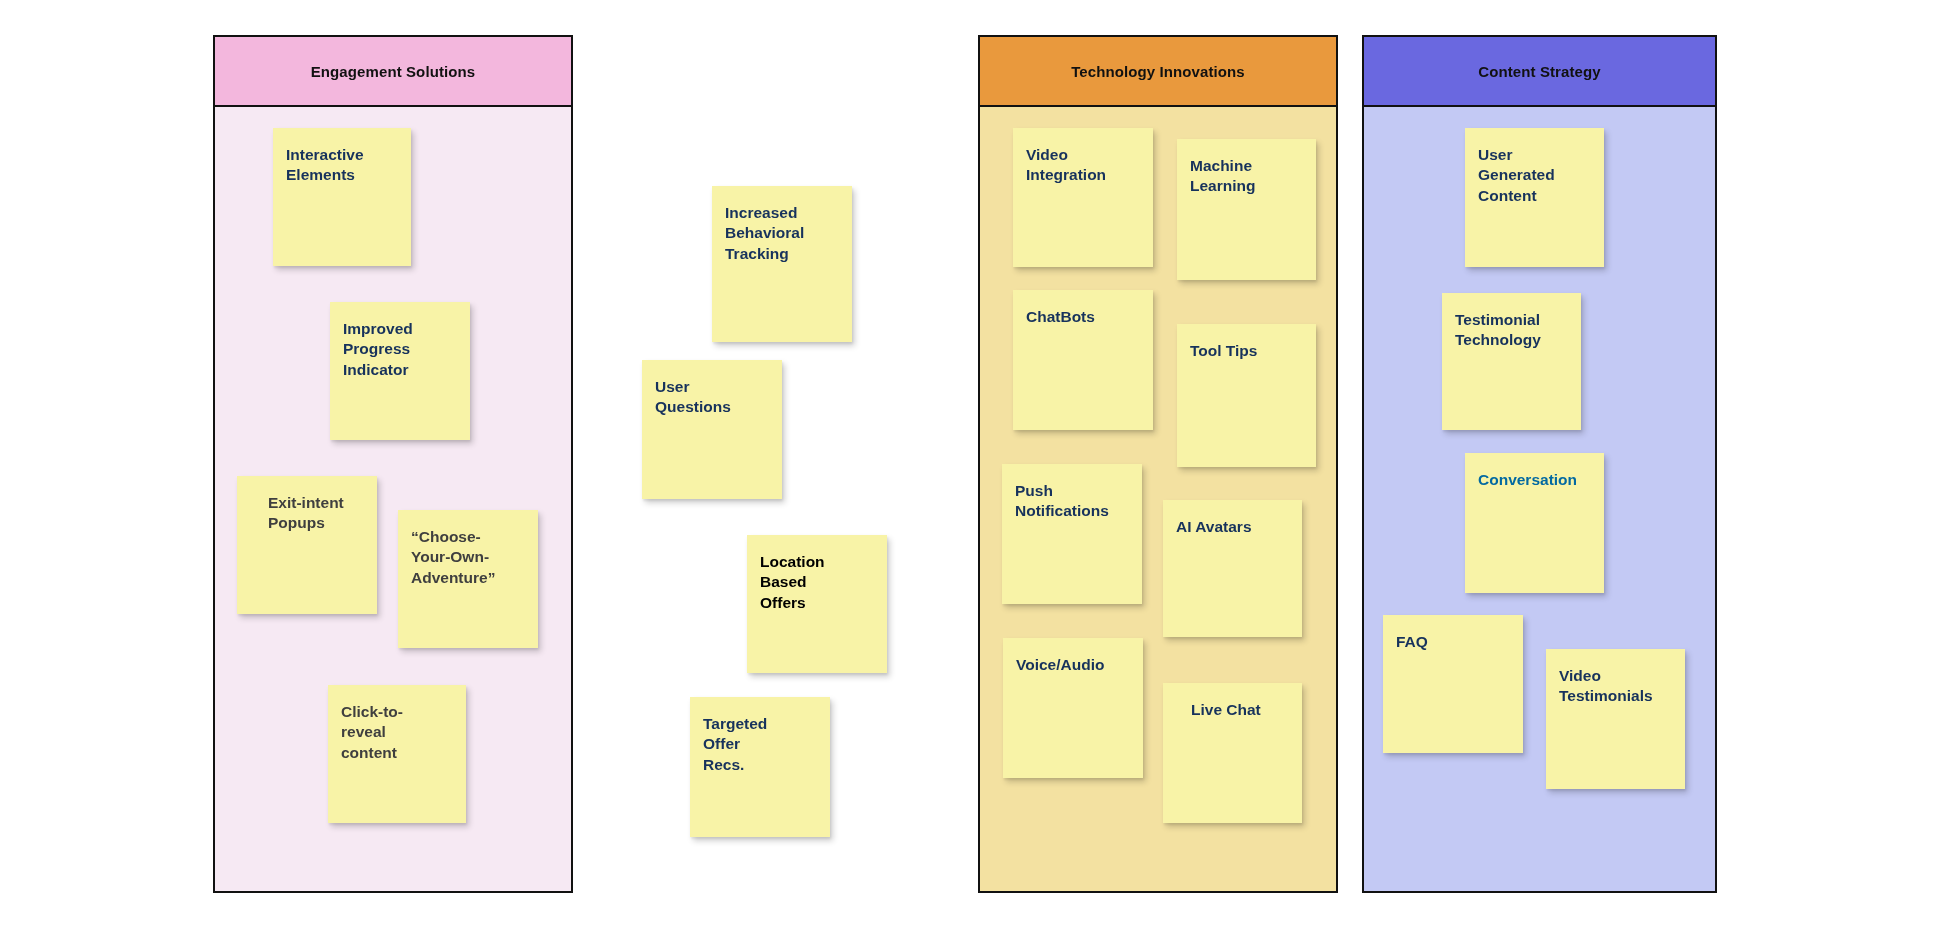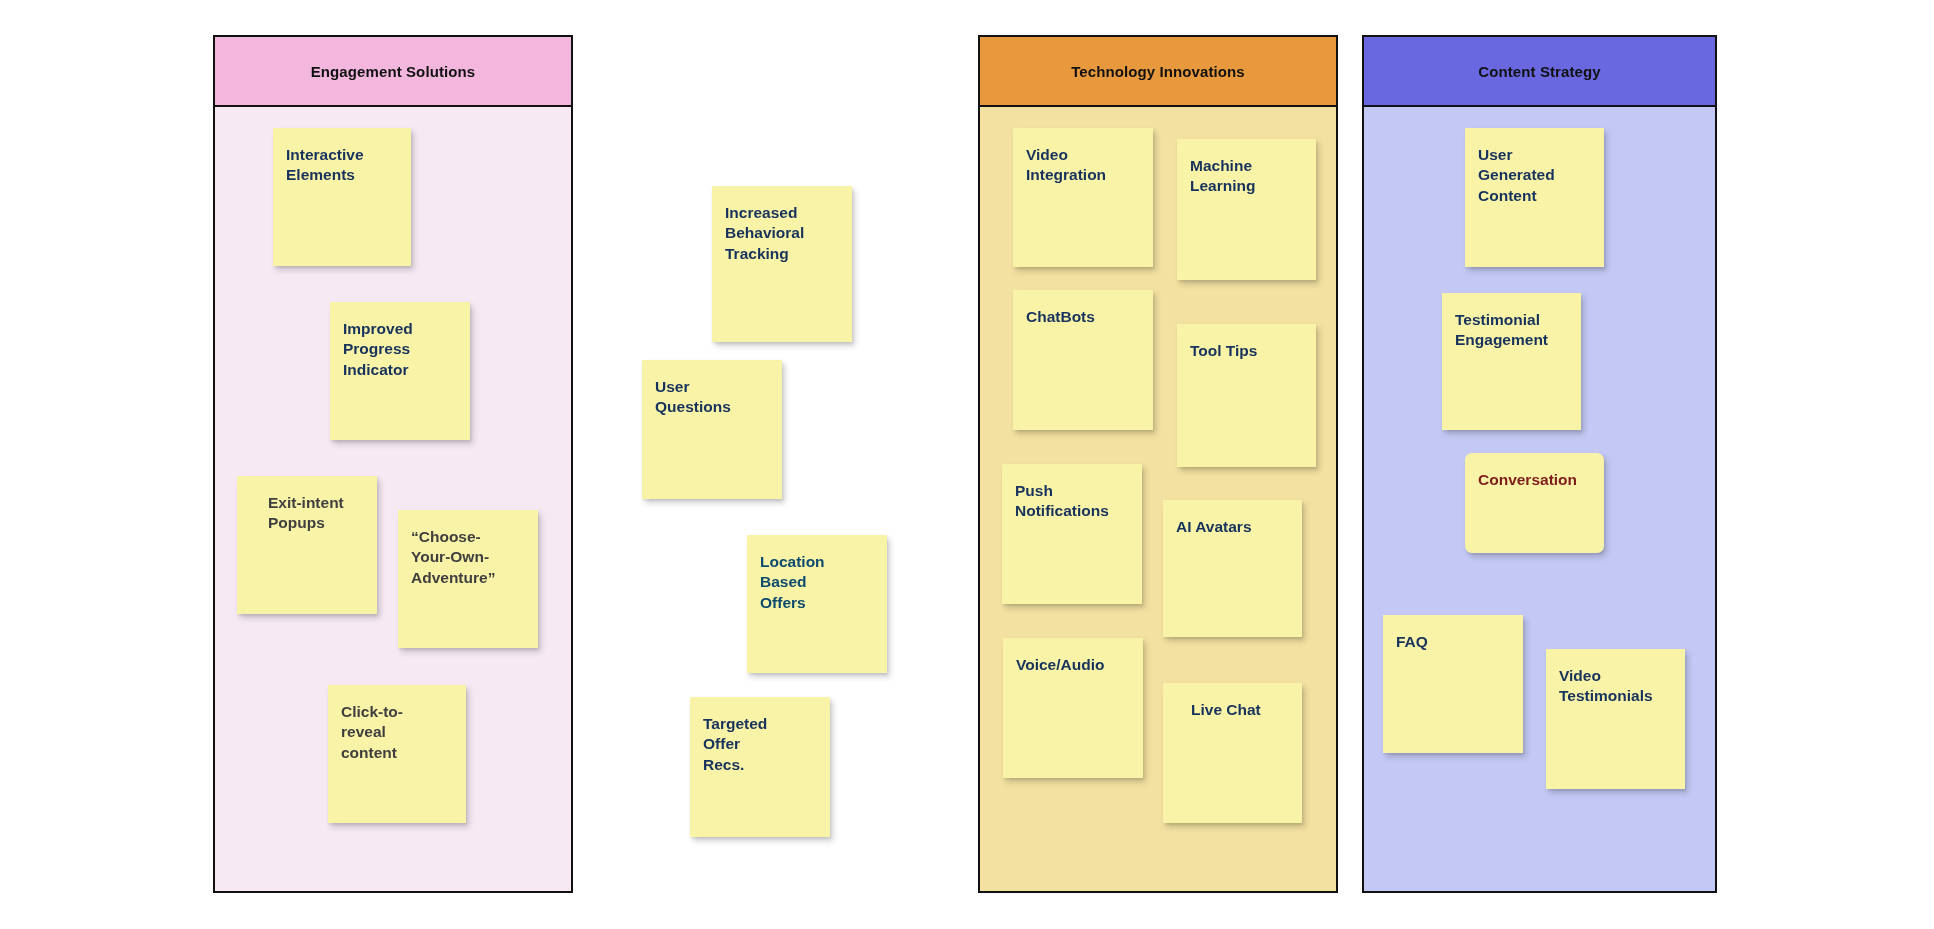--- a/index.html
+++ b/index.html
@@ -106,21 +106,21 @@
       </div>
       <div class="note" style="left: 712px; top: 186px; width: 140px; height: 156px; background: rgb(248, 243, 167); color: rgb(23, 50, 92);">
         <span class="note-text">Increased
 Behavioral
 Tracking</span>
       </div>
       <div class="note" style="left: 642px; top: 360px; width: 140px; height: 139px; background: rgb(248, 243, 167); color: rgb(23, 50, 92);">
         <span class="note-text">User
 Questions</span>
       </div>
-      <div class="note" style="left: 747px; top: 535px; width: 140px; height: 138px; background: rgb(248, 243, 167); color: #0c4a6e;">
+      <div class="note" style="left: 747px; top: 535px; width: 140px; height: 138px; background: rgb(248, 243, 167); color: #000000;">
         <span class="note-text">Location
 Based
 Offers</span>
       </div>
       <div class="note" style="left: 690px; top: 697px; width: 140px; height: 140px; background: rgb(248, 243, 167); color: rgb(23, 50, 92);">
         <span class="note-text">Targeted
 Offer
 Recs.</span>
       </div>
       <div class="note" style="left: 1013px; top: 128px; width: 140px; height: 139px; background: rgb(248, 243, 167); color: rgb(23, 50, 92);">
@@ -150,23 +150,23 @@
       <div class="note" style="left: 1163px; top: 683px; width: 139px; height: 140px; background: rgb(248, 243, 167); color: rgb(23, 50, 92); padding-left: 28px;">
         <span class="note-text">Live Chat</span>
       </div>
       <div class="note" style="left: 1465px; top: 128px; width: 139px; height: 139px; background: rgb(248, 243, 167); color: rgb(23, 50, 92);">
         <span class="note-text">User
 Generated
 Content</span>
       </div>
       <div class="note" style="left: 1442px; top: 293px; width: 139px; height: 137px; background: rgb(248, 243, 167); color: rgb(23, 50, 92);">
         <span class="note-text">Testimonial
-Engagement</span>
+Technology</span>
       </div>
-      <div class="note" style="left: 1465px; top: 453px; width: 139px; height: 100px; background: rgb(248, 243, 167); color: #7f1d1d; border-radius: 7px;">
+      <div class="note" style="left: 1465px; top: 453px; width: 139px; height: 140px; background: rgb(248, 243, 167); color: #0369a1;">
         <span class="note-text">Conversation</span>
       </div>
       <div class="note" style="left: 1383px; top: 615px; width: 140px; height: 138px; background: rgb(248, 243, 167); color: rgb(23, 50, 92);">
         <span class="note-text">FAQ</span>
       </div>
       <div class="note" style="left: 1546px; top: 649px; width: 139px; height: 140px; background: rgb(248, 243, 167); color: rgb(23, 50, 92);">
         <span class="note-text">Video
 Testimonials</span>
       </div>
     </div>

